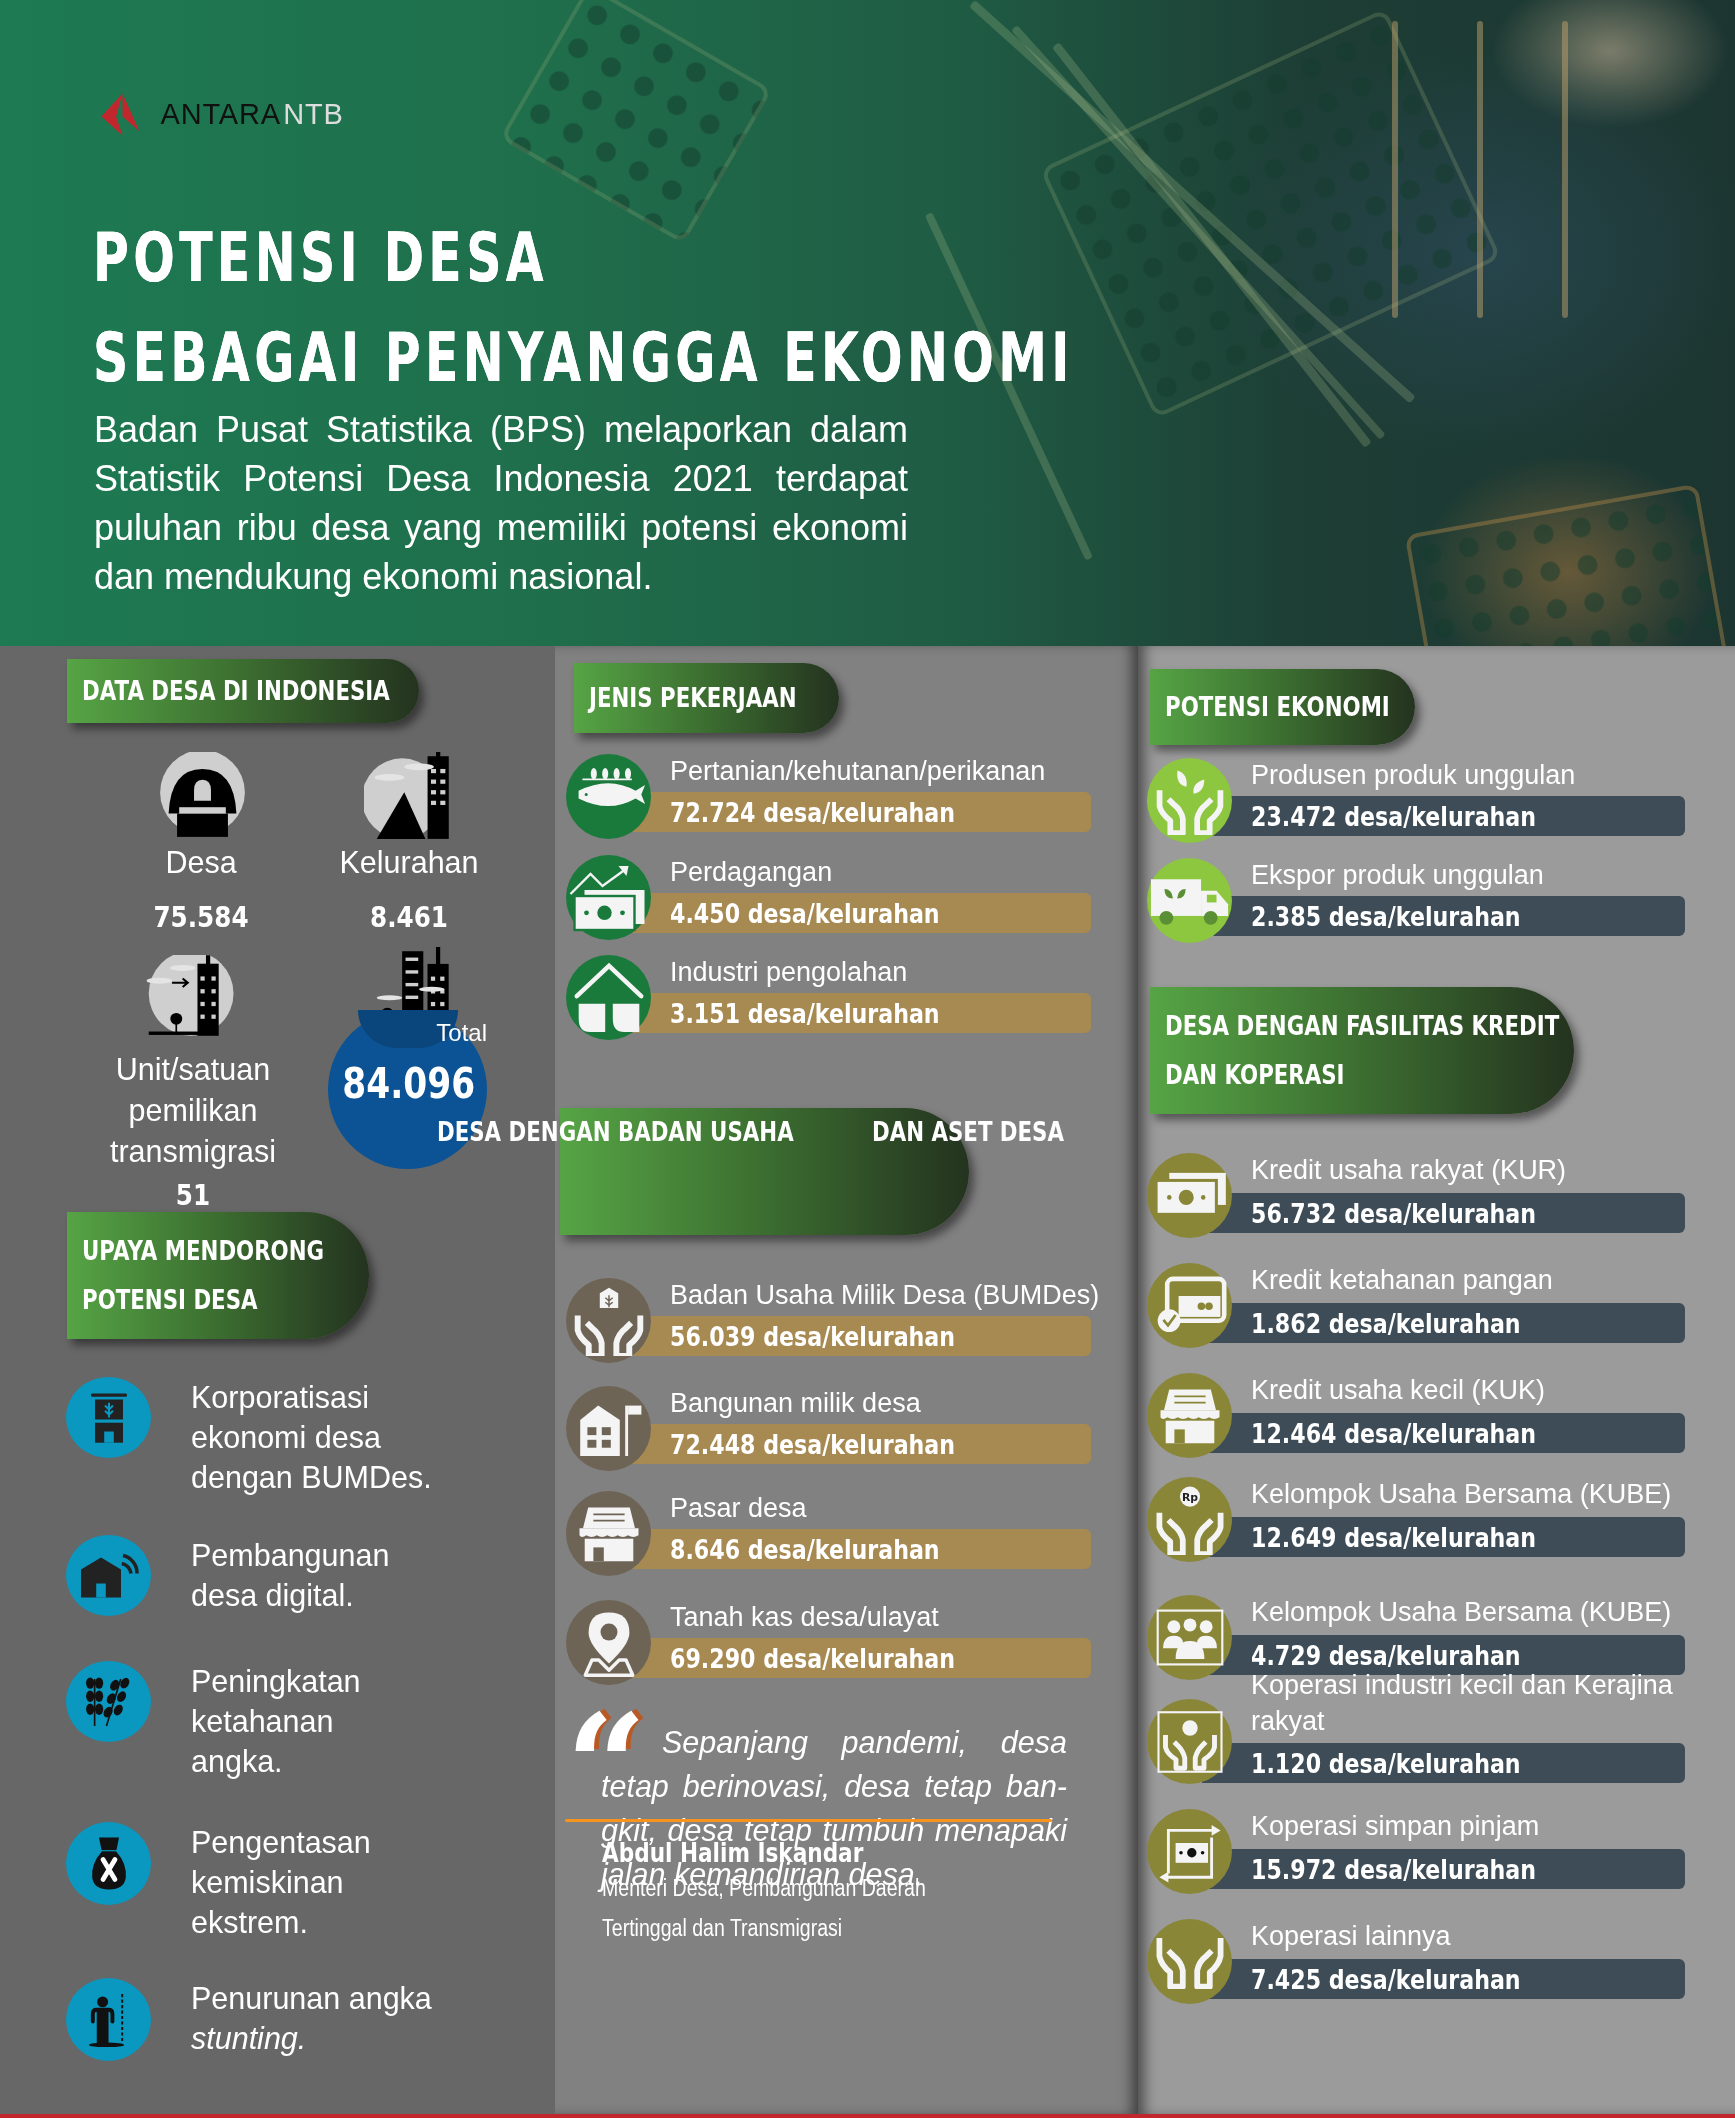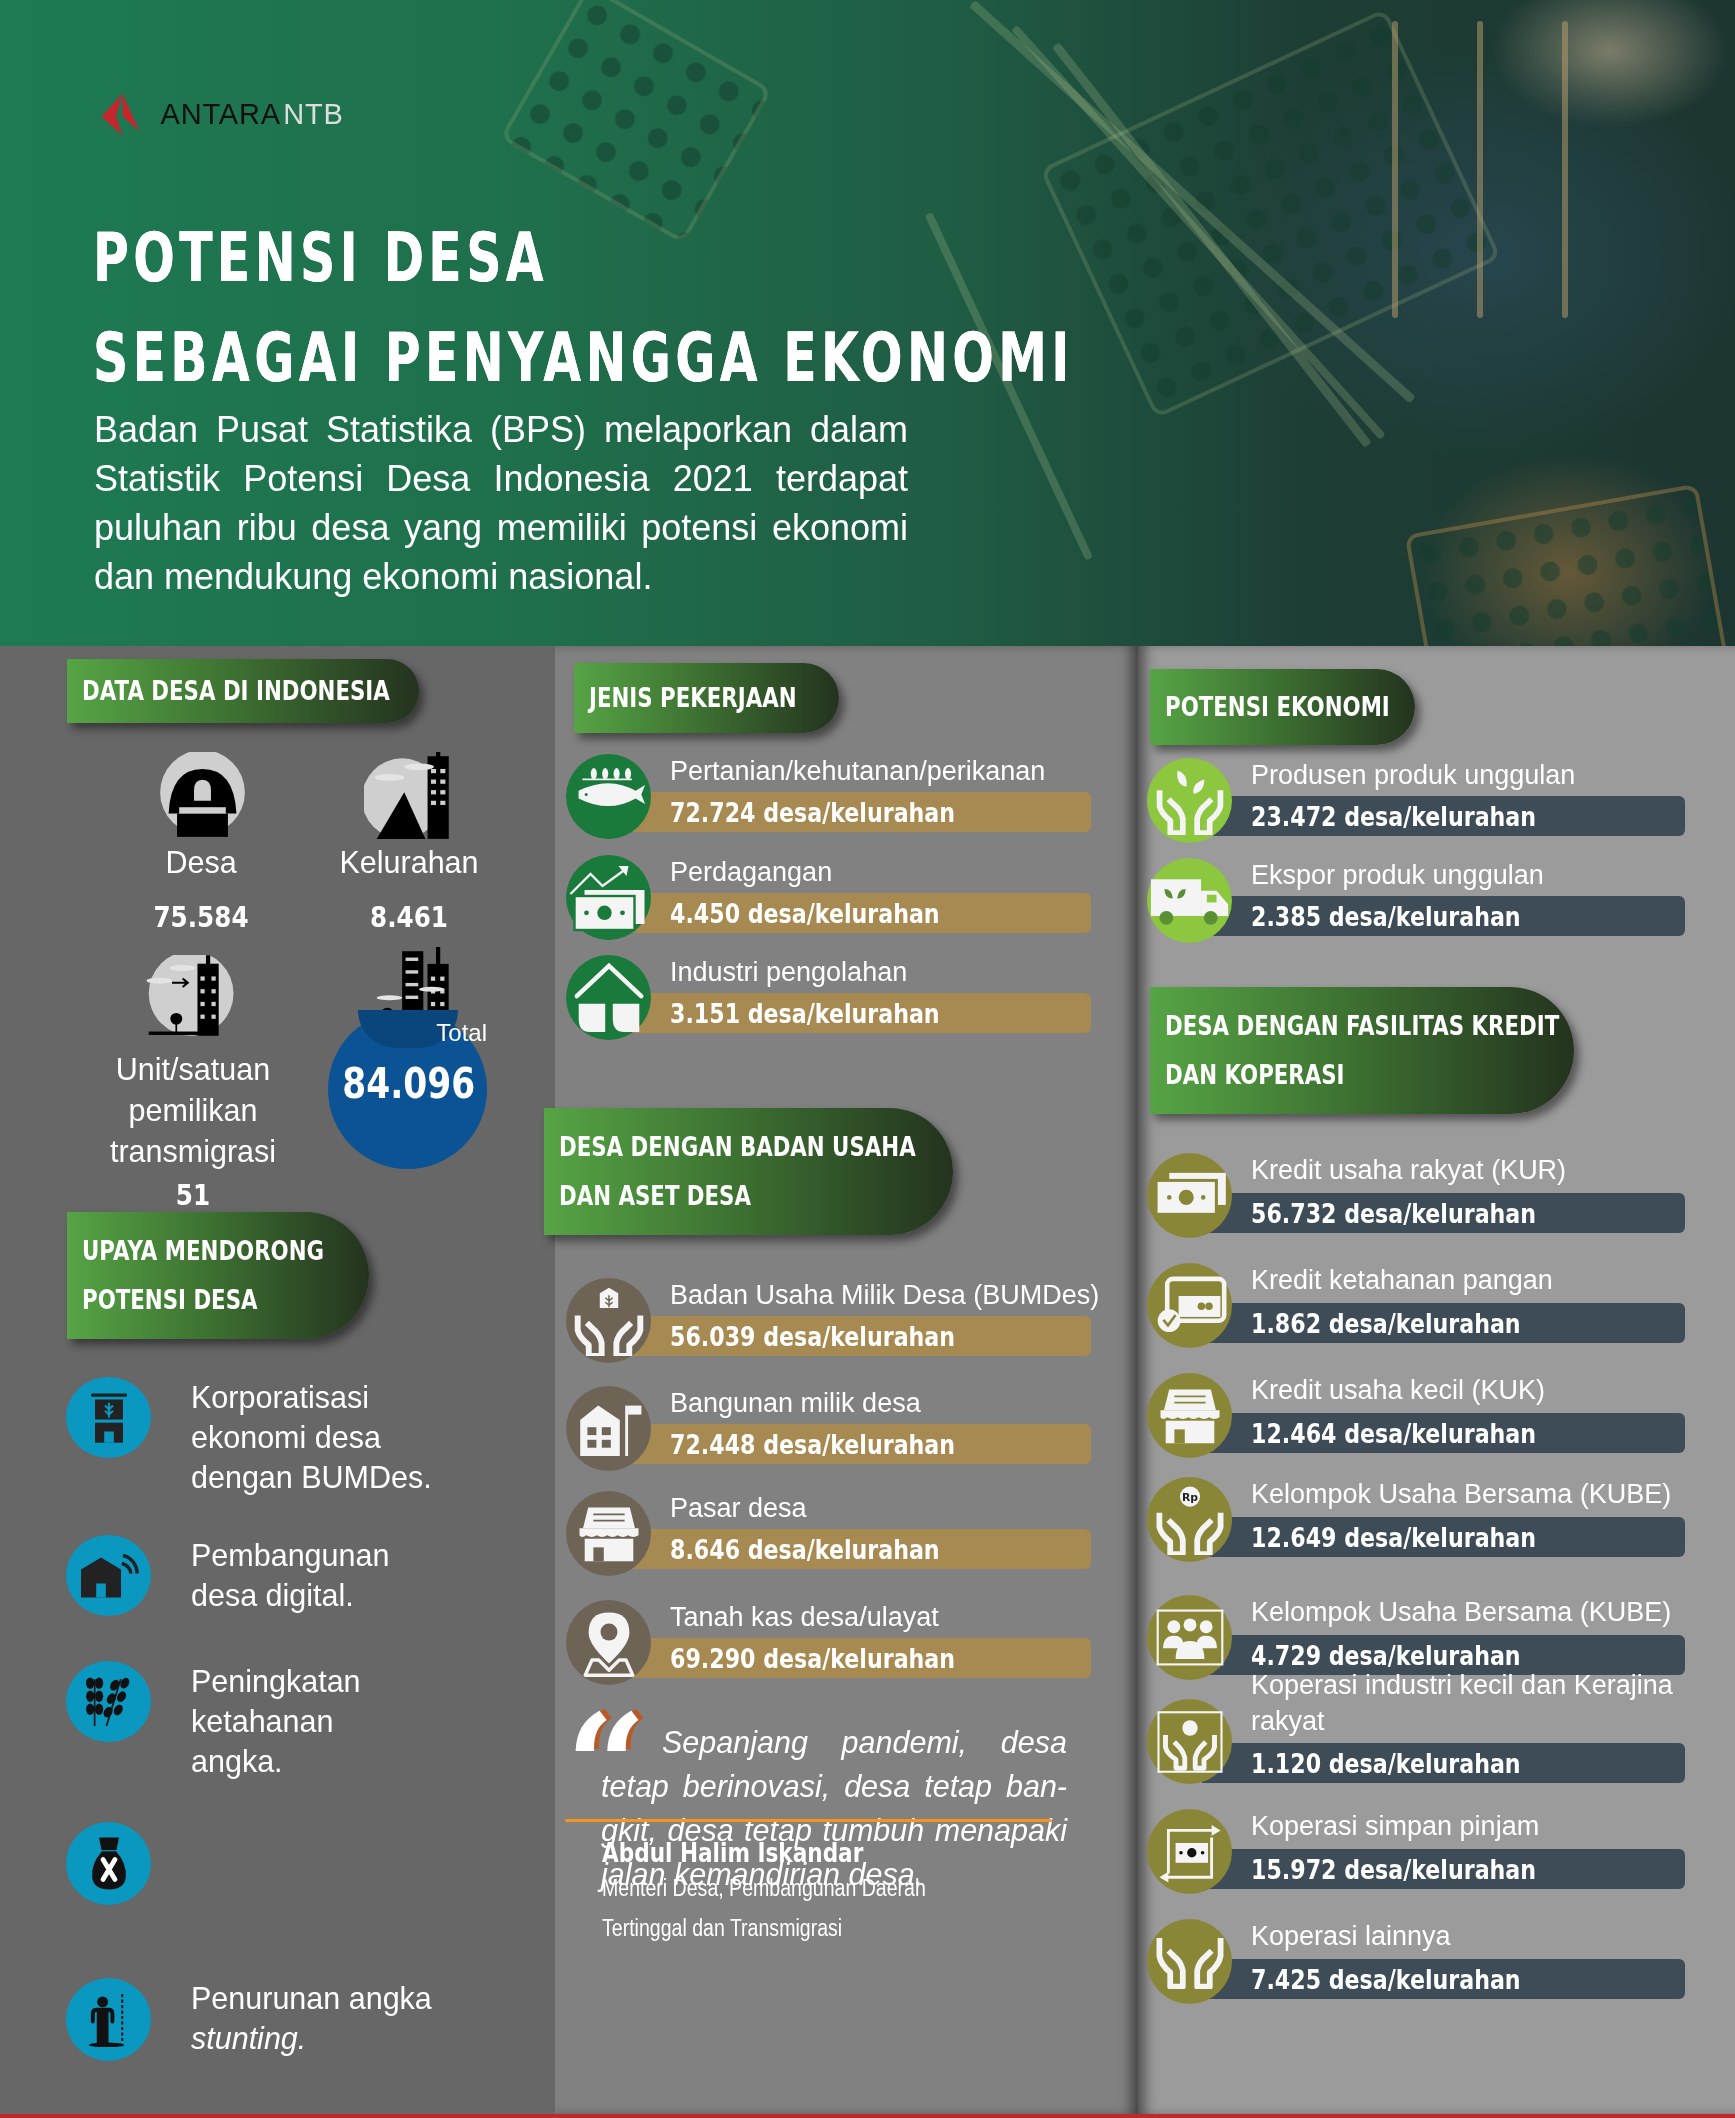--- a/index.html
+++ b/index.html
@@ -280,20 +280,25 @@
 </div>
 
 <div class="upaya-item" style="top:1822px;">
   <div class="upaya-icon" style="height:83px;">
     <svg viewBox="0 0 100 140" width="40" height="57">
         <path d="M25 5 L75 5 L68 40 Q95 70 92 105 Q88 135 50 135 Q12 135 8 105 Q5 70 32 40 Z" fill="#111"></path>
         <path d="M35 60 L65 110 M65 60 L35 110" stroke="#fff" stroke-width="12" stroke-linecap="round"></path>
         <path d="M28 38 L72 38" stroke="#0a97c0" stroke-width="3"></path>
       </svg>
   </div>
+  <div class="upaya-text">
+    <div>Pengentasan</div>
+    <div>kemiskinan</div>
+    <div>ekstrem.</div>
+  </div>
 </div>
 
 <div class="upaya-item" style="top:1978px;">
   <div class="upaya-icon" style="height:83px;">
     <svg viewBox="0 0 120 140" width="47" height="55">
         <circle cx="45" cy="25" r="14" fill="#111"></circle>
         <path d="M20 75 L20 55 Q20 45 30 45 L60 45 Q70 45 70 55 L70 75" stroke="#111" stroke-width="10" fill="none" stroke-linecap="round"></path>
         <rect x="30" y="45" width="30" height="90" fill="#111"></rect>
         <ellipse cx="55" cy="135" rx="45" ry="6" fill="#111"></ellipse>
         <path d="M95 5 L95 130" stroke="#111" stroke-width="5" stroke-dasharray="8 6"></path>
@@ -354,21 +359,21 @@
         <path d="M20 110 L90 110 L90 185 L50 185 Q20 185 20 150 Z" fill="#f4f4f4"></path>
         <path d="M180 110 L110 110 L110 150 Q110 185 140 185 L180 185 Z" fill="#f4f4f4"></path>
       </svg>
   </div>
   <div class="lbl">Industri pengolahan</div>
   <div class="bar gold" style="width:470px;">
       <span>3.151 desa/kelurahan</span>
     </div>
 </div>
 
-<div class="pill" style="left:544px;top:1108px;width:409px;height:127px;flex-direction:column;align-items:flex-start;justify-content:center;line-height:49px;">
+<div class="pill" style="left:560px;top:1108px;width:409px;height:127px;flex-direction:row;align-items:flex-start;justify-content:center;line-height:49px;">
   <span>DESA DENGAN BADAN USAHA</span>
   <span>DAN ASET DESA</span>
 </div>
 
 <div class="row" style="left:566px;top:1278px;">
   <div class="ic" style="background:#6e6456;">
     <svg viewBox="0 0 200 190" width="74" height="70">
         <path d="M75 20 L100 5 L125 20 L125 60 L75 60 Z" fill="#f4f4f4"></path>
         <path d="M100 25 L100 58 M90 32 L100 40 L110 32 M90 44 L100 52 L110 44" stroke="#6e6456" stroke-width="4" fill="none"></path>
         <path d="M15 80 L15 120 Q20 140 45 160 L45 190 L80 190 L80 155 Q75 130 55 115 L40 100" stroke="#f4f4f4" stroke-width="16" fill="none" stroke-linejoin="round"></path>

